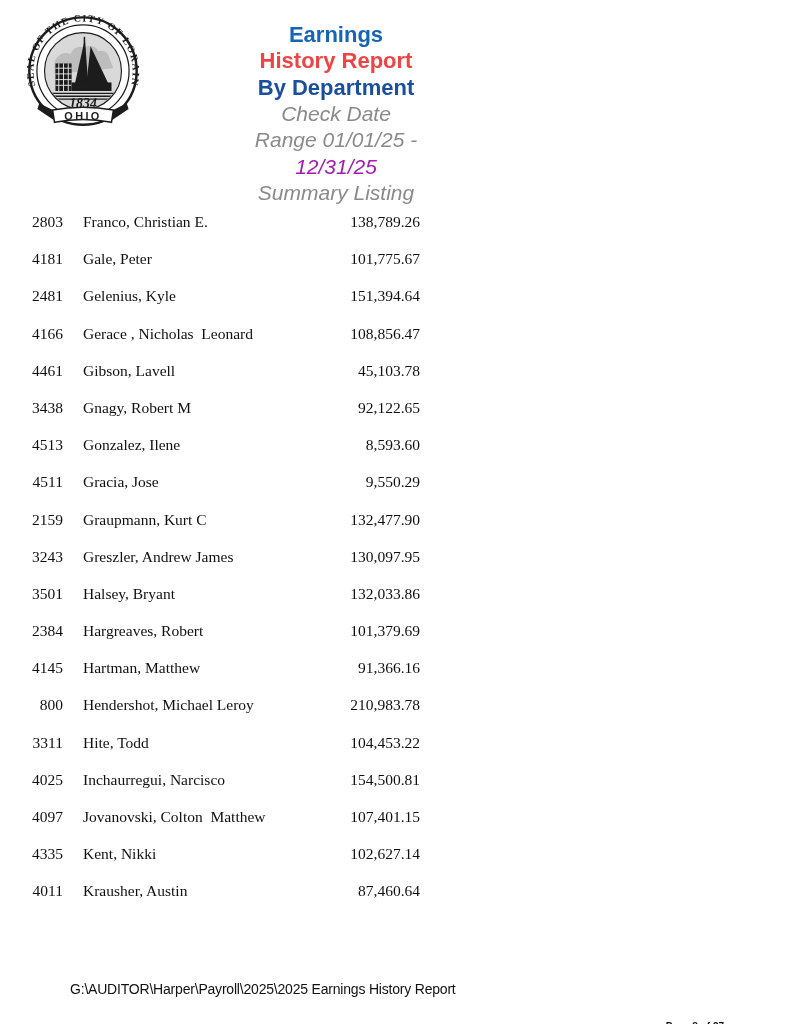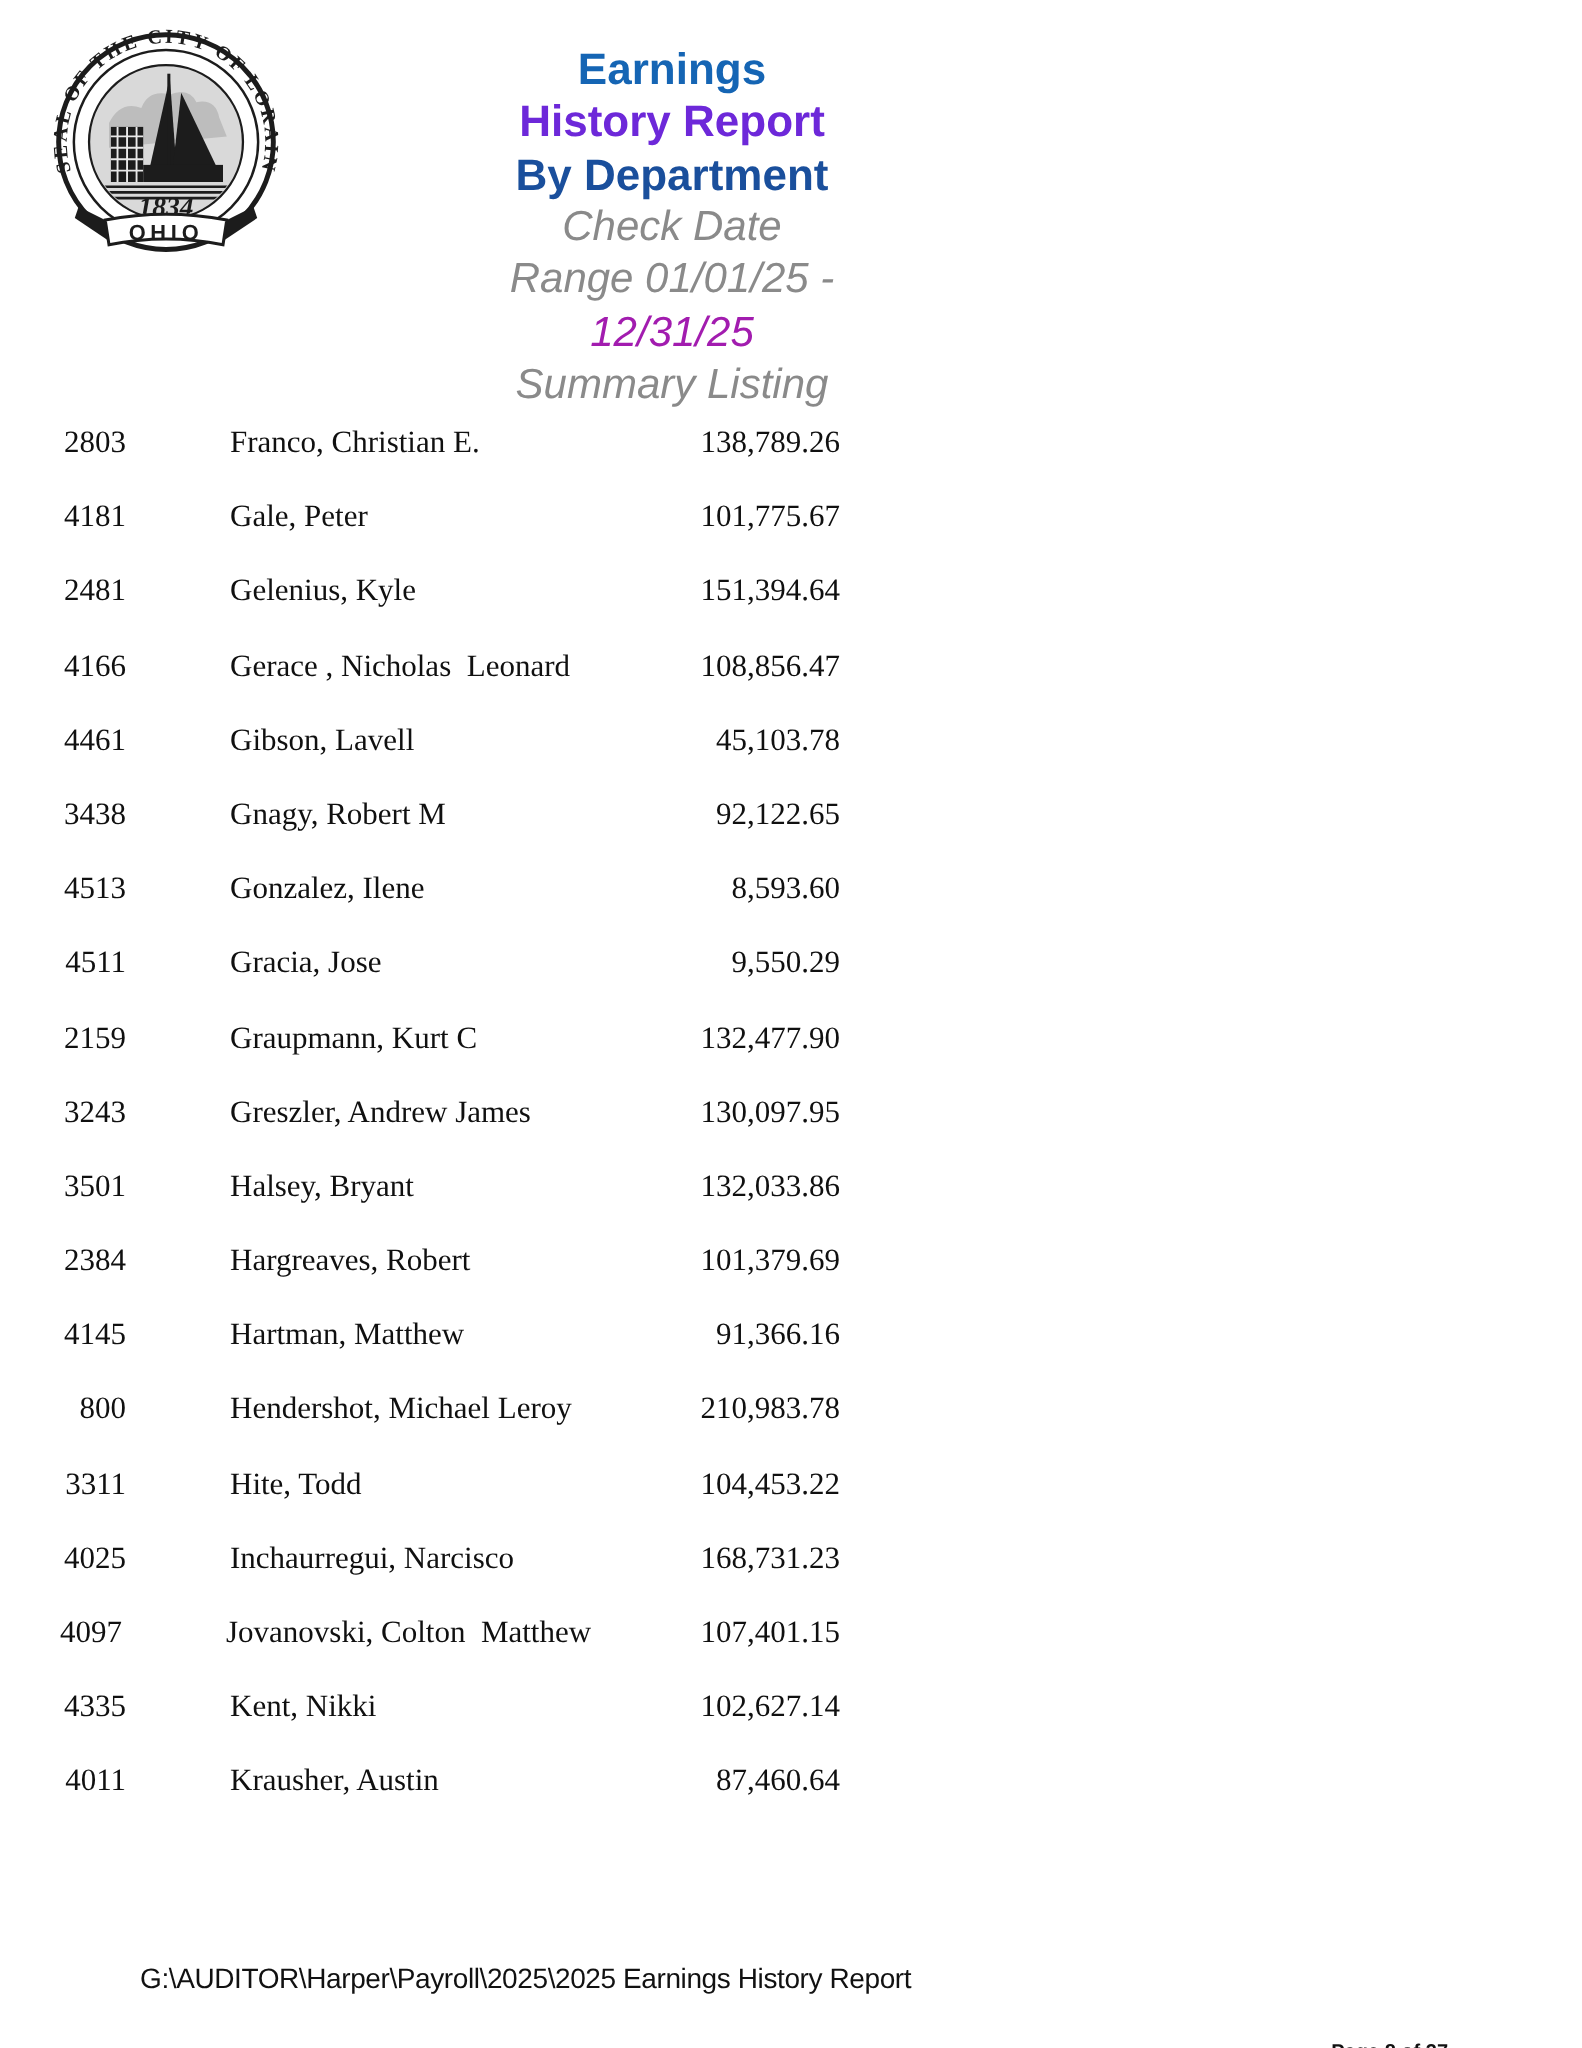--- a/index.html
+++ b/index.html
@@ -18,21 +18,20 @@
   }
   .sub-line{
     font-weight:normal;font-size:21px;line-height:26.2px;font-style:italic;
   }
   
   .rows{margin-top:1px;}
   .row{
     display:flex;align-items:flex-start;height:37.2px;width:390px;
     margin-left:30px;font-family:"Liberation Serif",serif;font-size:15.5px;
     color:#101010;
-    gap:32px;
   }
   .cid{width:33px;text-align:right;white-space:pre;}
   .cname{flex:1;padding-left:20px;white-space:pre;}
   .camt{width:100px;text-align:right;white-space:pre;}
   
   .footer-path{
     position:absolute;left:70px;top:981px;font-size:14px;color:#111;
     letter-spacing:-0.2px;
   }
   .footer-page{
@@ -83,21 +82,21 @@
     <g>
       <path d="M14,96 L34,106 L30,114 L12,102 Z" fill="#1c1c1c"></path>
       <path d="M106,96 L86,106 L90,114 L108,102 Z" fill="#1c1c1c"></path>
       <path d="M28,103 Q60,97 92,103 L90,116 Q60,110 30,116 Z" fill="#ffffff" stroke="#1c1c1c" stroke-width="1.6"></path>
       <text x="60" y="113.5" text-anchor="middle" font-family="Liberation Sans,sans-serif" font-weight="bold" font-size="11.5" letter-spacing="2.5" fill="#1c1c1c">OHIO</text>
     </g>
   </svg>
 
   <div class="titleblock">
     <div class="title-line" style="color:#1565b4">Earnings</div>
-    <div class="title-line" style="color:#6d28d9">History Report</div>
+    <div class="title-line" style="color:#ef4444">History Report</div>
     <div class="title-line" style="color:#1a4f9c">By Department</div>
     <div class="sub-line" style="color:#8a8a8a">Check Date</div>
     <div class="sub-line" style="color:#8a8a8a">Range 01/01/25 -</div>
     <div class="sub-line" style="color:#a21caf">12/31/25</div>
     <div class="sub-line" style="color:#8a8a8a">Summary Listing</div>
   </div>
 </div>
 
 <div class="rows" id="rows-host">
   <div class="row">
@@ -186,21 +185,21 @@
 
   <div class="row">
     <span class="cid">3311</span>
     <span class="cname">Hite, Todd</span>
     <span class="camt">104,453.22</span>
   </div>
 
   <div class="row">
     <span class="cid">4025</span>
     <span class="cname">Inchaurregui, Narcisco</span>
-    <span class="camt">168,731.23</span>
+    <span class="camt">154,500.81</span>
   </div>
 
   <div class="row">
     <span class="cid">4097</span>
     <span class="cname">Jovanovski, Colton  Matthew</span>
     <span class="camt">107,401.15</span>
   </div>
 
   <div class="row">
     <span class="cid">4335</span>

